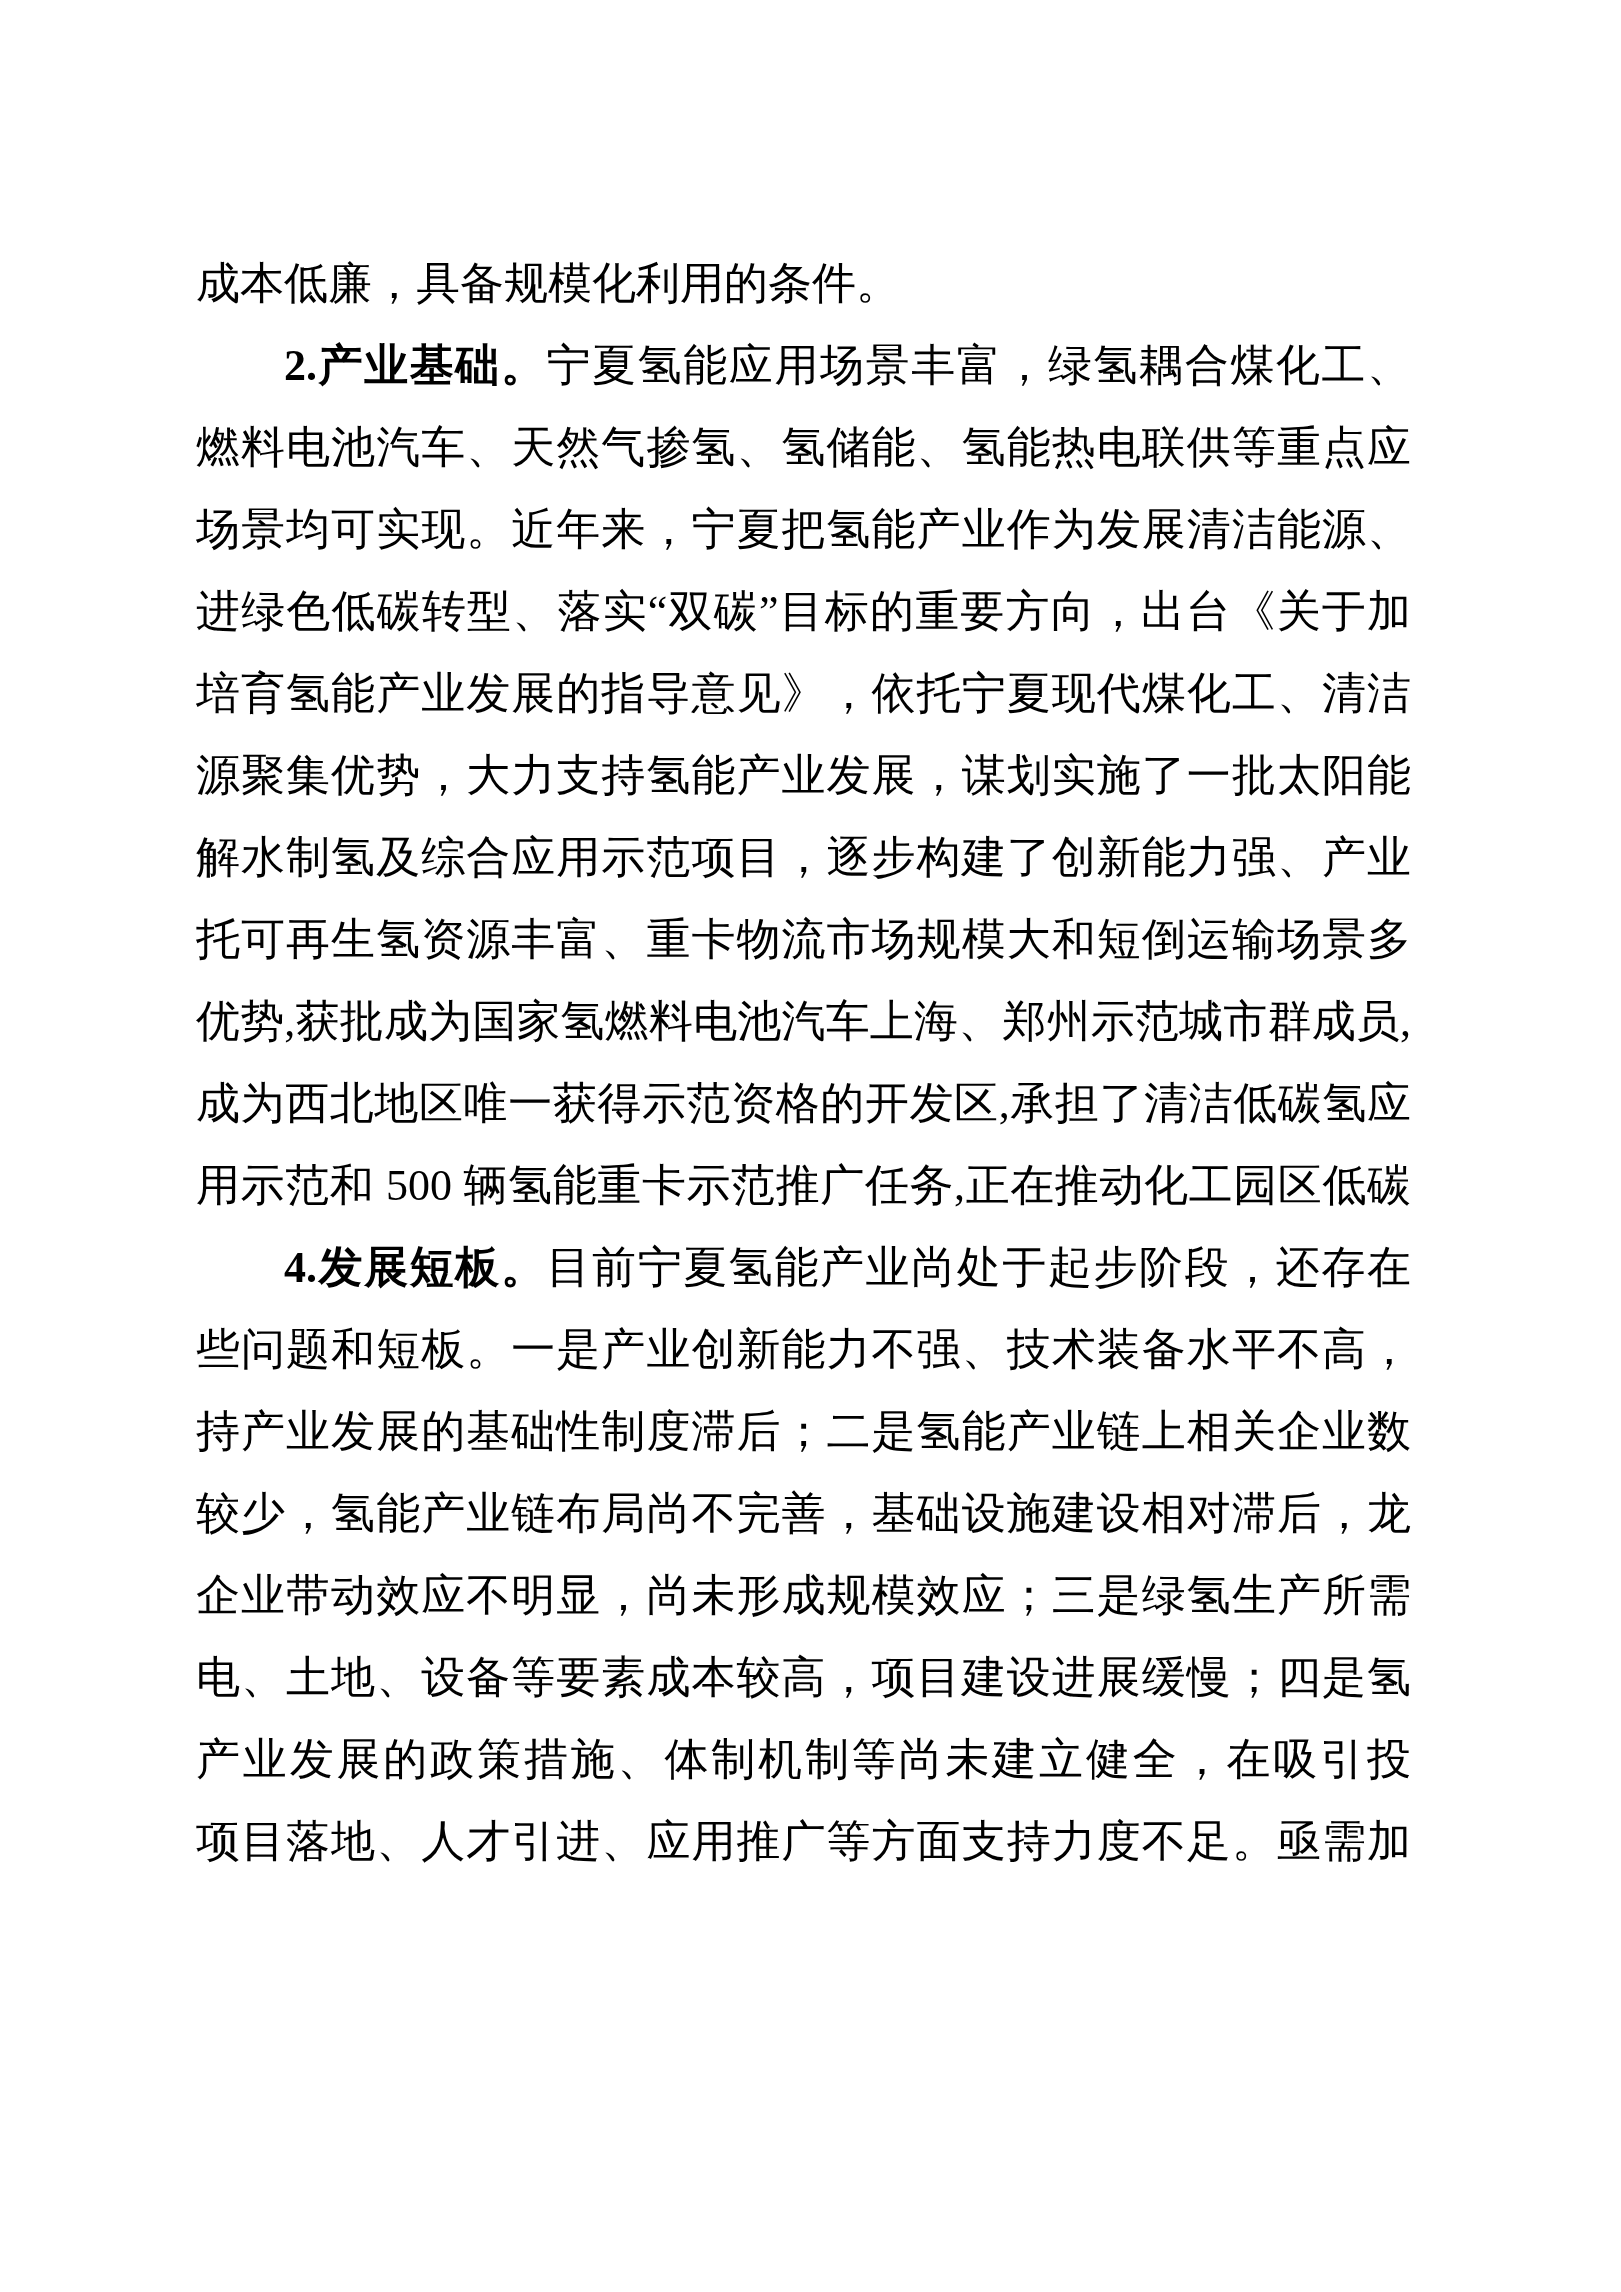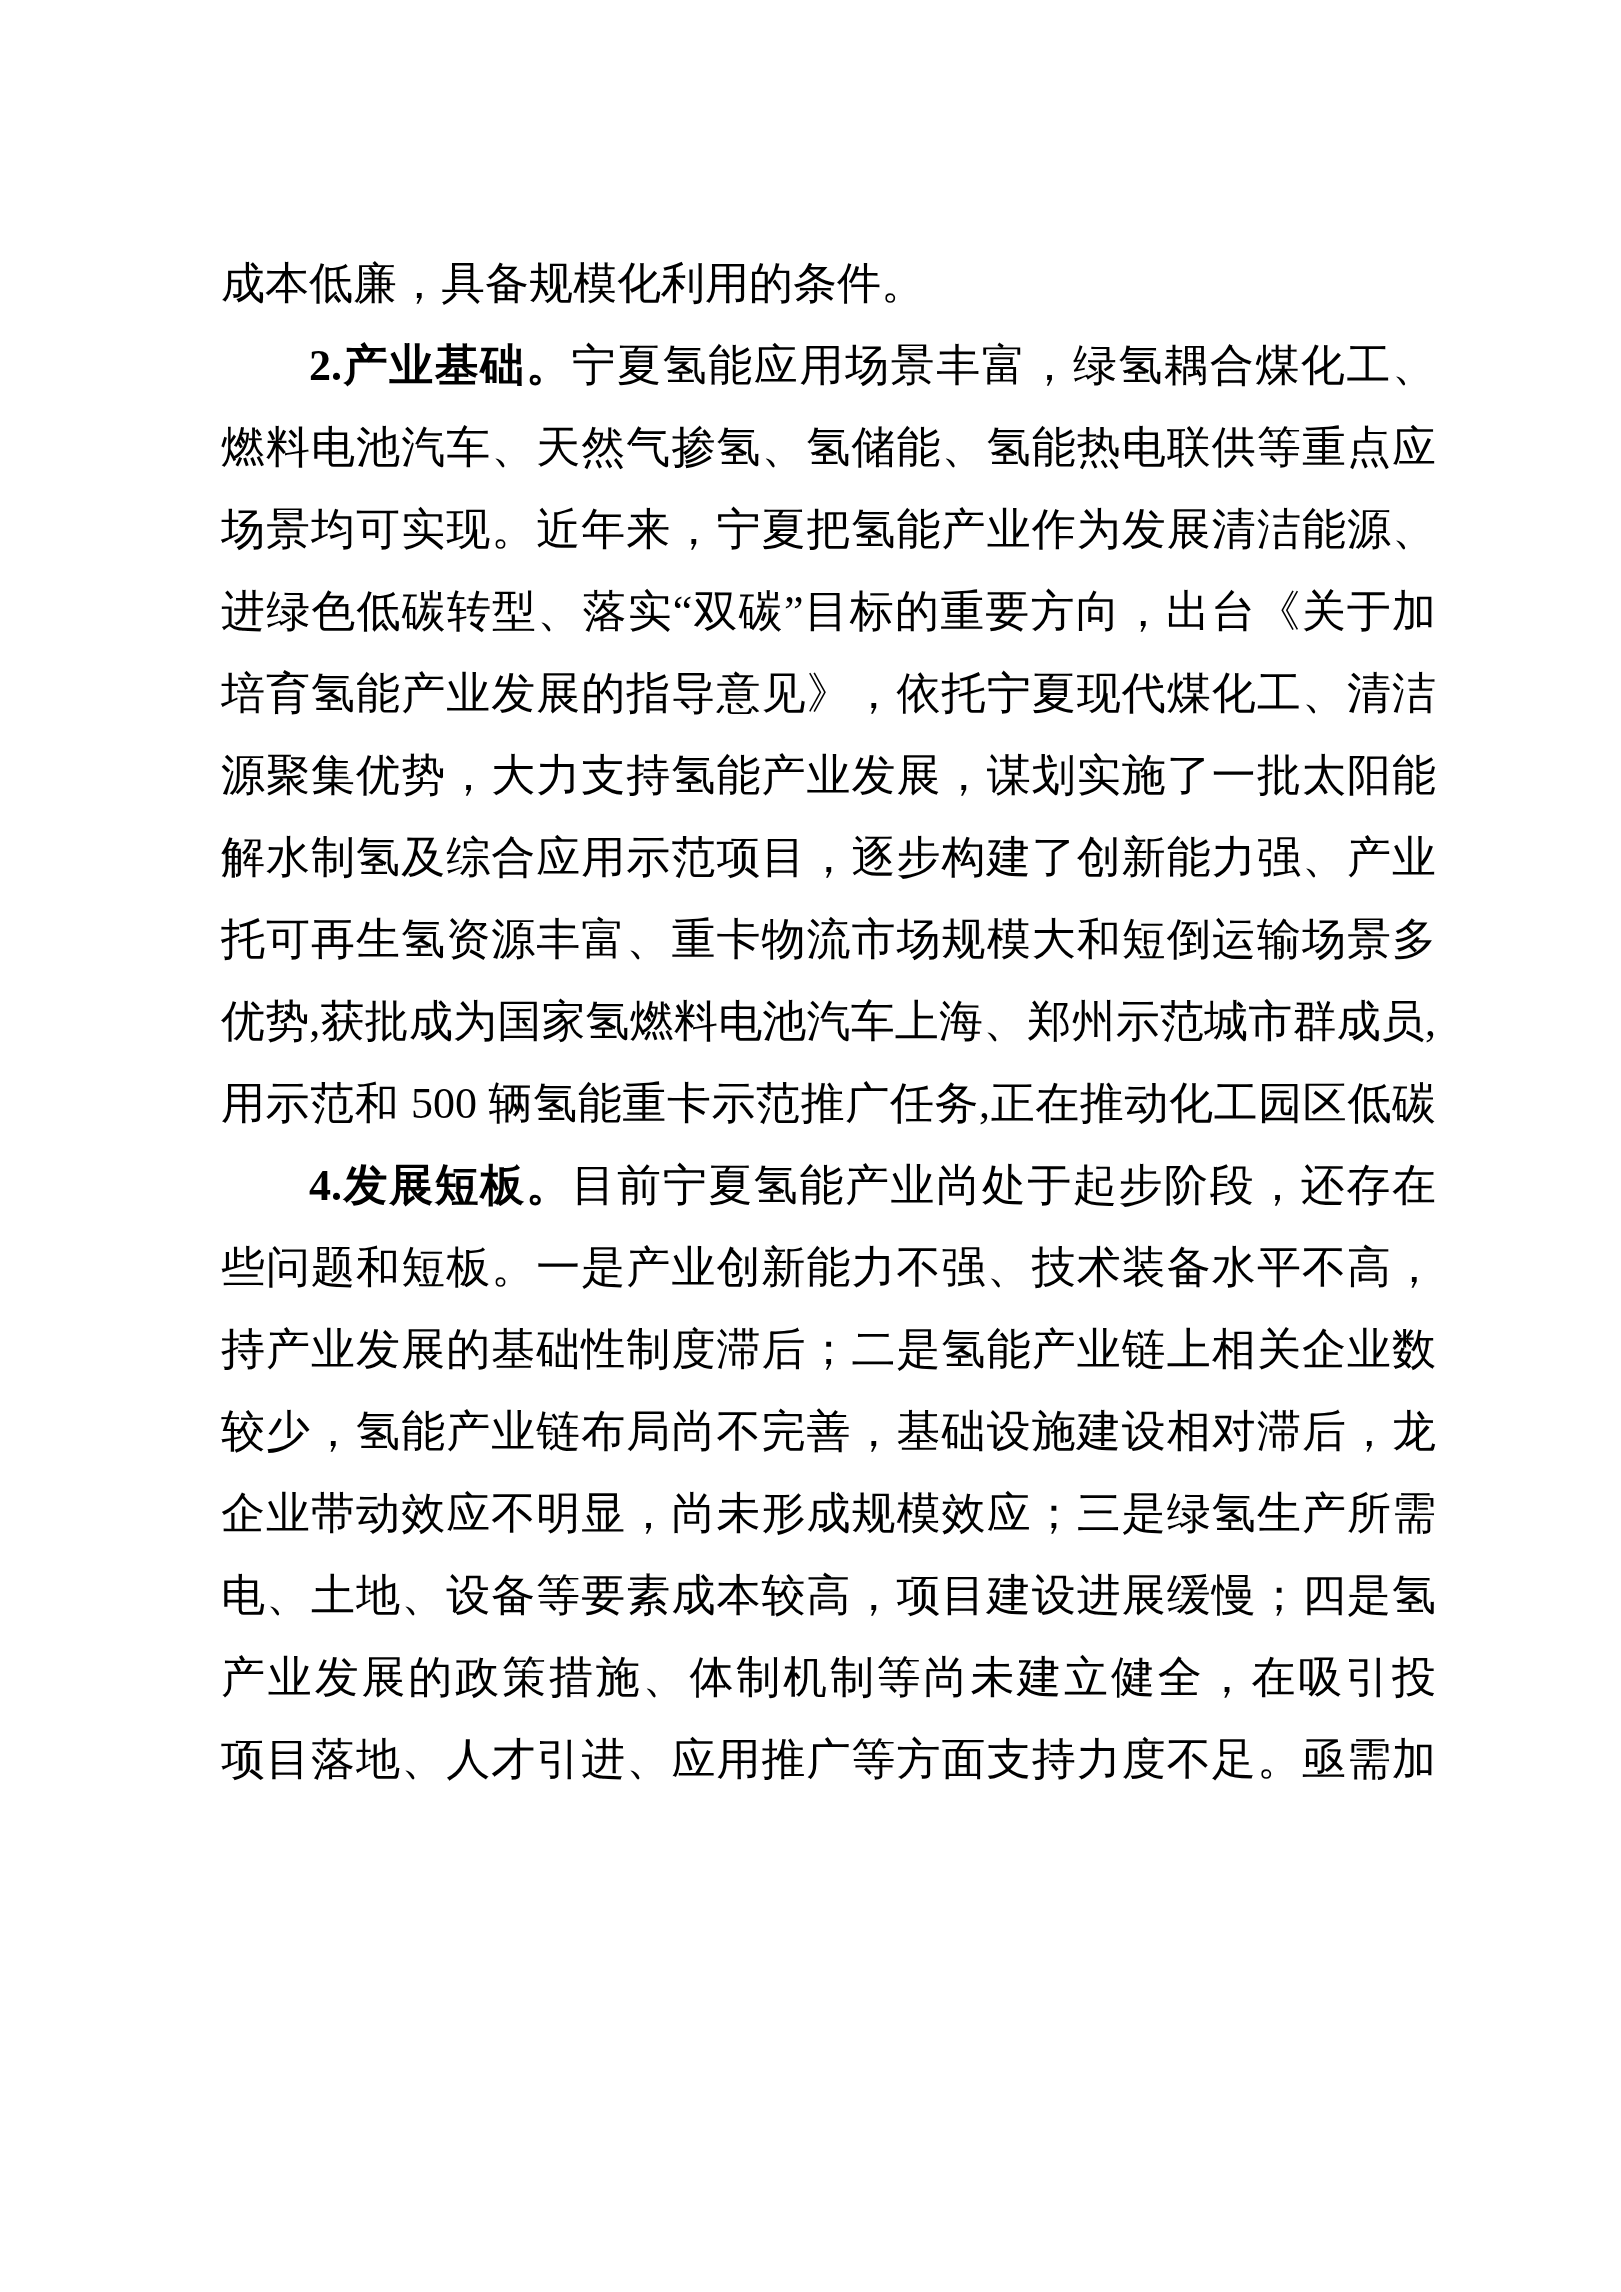--- a/index.html
+++ b/index.html
@@ -11,21 +11,21 @@
     position: relative;
     width: 1621px;
     height: 2293px;
     background: #ffffff;
     overflow: hidden;
     font-family: "Liberation Serif", "DejaVu Serif", serif;
     color: #000000;
   }
   .doc-body {
     position: absolute;
-    left: 221px;
+    left: 196px;
     top: 243px;
     width: 1215px;
   }
   .line {
     font-size: 44px;
     line-height: 82px;
     height: 82px;
     overflow: hidden;
     text-align: left;
     letter-spacing: 0;
@@ -49,20 +49,21 @@
       <div class="line"><span class="seg">成本低廉，具备规模化利用的条件。</span></div>
       <div class="line justify indent"><span class="seg bold">2.产业基础。</span><span class="seg">宁夏氢能应用场景丰富，绿氢耦合煤化工、氢</span></div>
       <div class="line justify"><span class="seg">燃料电池汽车、天然气掺氢、氢储能、氢能热电联供等重点应用</span></div>
       <div class="line justify"><span class="seg">场景均可实现。近年来，宁夏把氢能产业作为发展清洁能源、促</span></div>
       <div class="line justify"><span class="seg">进绿色低碳转型、落实“双碳”目标的重要方向，出台《关于加快</span></div>
       <div class="line justify"><span class="seg">培育氢能产业发展的指导意见》，依托宁夏现代煤化工、清洁能</span></div>
       <div class="line justify"><span class="seg">源聚集优势，大力支持氢能产业发展，谋划实施了一批太阳能电</span></div>
       <div class="line justify"><span class="seg">解水制氢及综合应用示范项目，逐步构建了创新能力强、产业化</span></div>
       <div class="line justify"><span class="seg">托可再生氢资源丰富、重卡物流市场规模大和短倒运输场景多等</span></div>
       <div class="line justify"><span class="seg">优势,获批成为国家氢燃料电池汽车上海、郑州示范城市群成员,</span></div>
+      <div class="line justify"><span class="seg">成为西北地区唯一获得示范资格的开发区,承担了清洁低碳氢应</span></div>
       <div class="line justify"><span class="seg">用示范和 500 辆氢能重卡示范推广任务,正在推动化工园区低碳</span></div>
       <div class="line justify indent"><span class="seg bold">4.发展短板。</span><span class="seg">目前宁夏氢能产业尚处于起步阶段，还存在一</span></div>
       <div class="line justify"><span class="seg">些问题和短板。一是产业创新能力不强、技术装备水平不高，支</span></div>
       <div class="line justify"><span class="seg">持产业发展的基础性制度滞后；二是氢能产业链上相关企业数量</span></div>
       <div class="line justify"><span class="seg">较少，氢能产业链布局尚不完善，基础设施建设相对滞后，龙头</span></div>
       <div class="line justify"><span class="seg">企业带动效应不明显，尚未形成规模效应；三是绿氢生产所需绿</span></div>
       <div class="line justify"><span class="seg">电、土地、设备等要素成本较高，项目建设进展缓慢；四是氢能</span></div>
       <div class="line justify"><span class="seg">产业发展的政策措施、体制机制等尚未建立健全，在吸引投资、</span></div>
       <div class="line justify"><span class="seg">项目落地、人才引进、应用推广等方面支持力度不足。亟需加强</span></div>
     </div>

